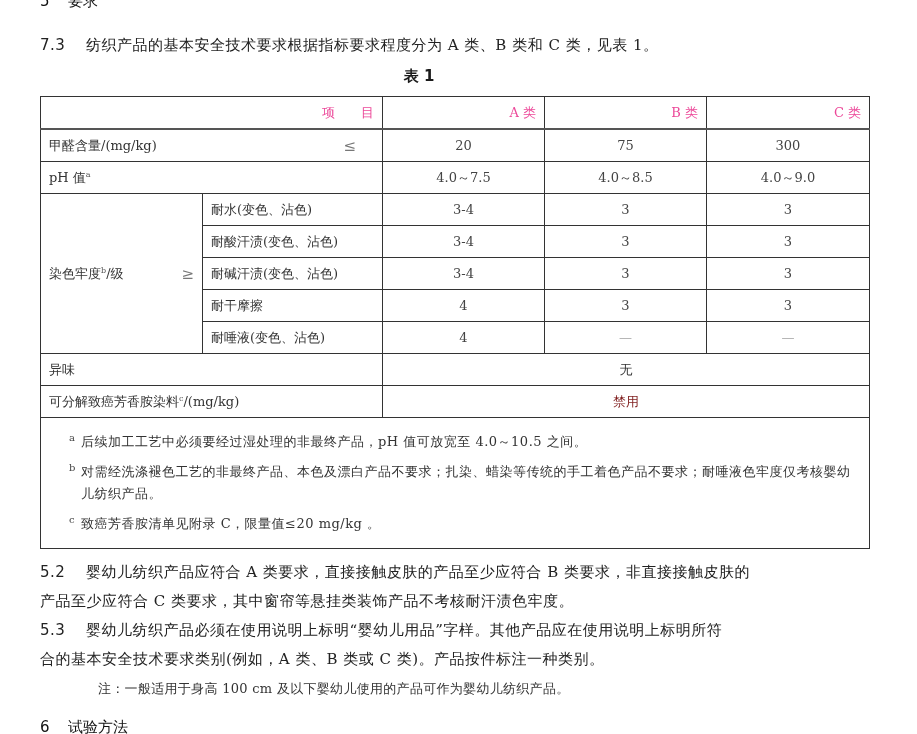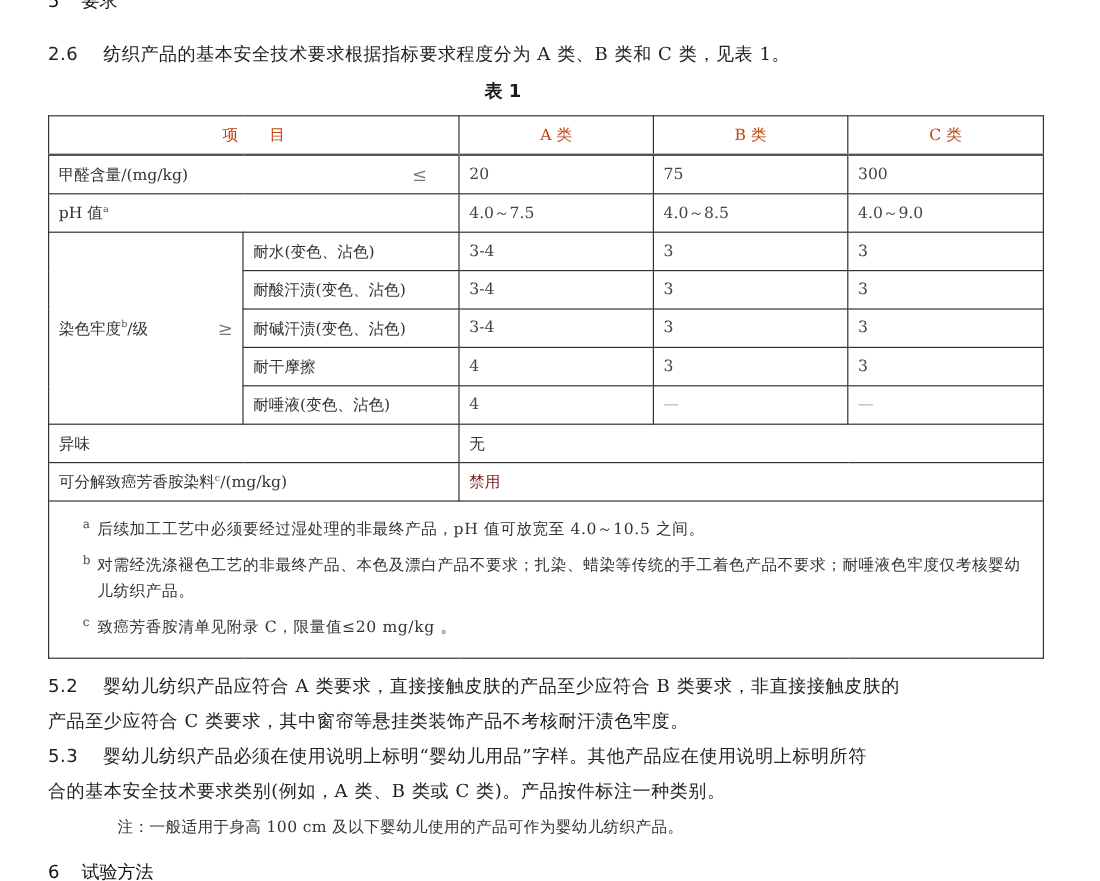--- a/index.html
+++ b/index.html
@@ -18,40 +18,40 @@
   #spec-table {
     position: absolute; left: 40px; top: 96px;
     width: 829px; border-collapse: collapse; table-layout: fixed;
     border: 1.6px solid #222;
     font-size: 13px; color: #444;
   }
   #spec-table td, #spec-table th {
     border: 1px solid #333; padding: 0 8px; height: 31px; font-weight: normal;
     white-space: nowrap;
   }
-  #spec-table th { text-align: center; color:#c2410c; }
-  #spec-table td.c { }
+  #spec-table th { text-align: right; color:#ec4899; }
+  #spec-table td.c { text-align: center; }
   #spec-table td.l { text-align: left; color:#333; }
   #spec-table tr.hdr th { border-bottom: 2px solid #555; }
   .cmp { float: right; color:#777; font-size: 15px; }
   sup.fn { font-size: 8px; vertical-align: super; color:#555; }
   td.notes { padding: 10px 8px 10px 40px !important; height: auto !important; white-space: normal !important; vertical-align: top; }
   .note { position: relative; font-size: 13px; color:#333; line-height: 22px; margin: 3px 0; letter-spacing: 0.5px; }
   .note .mark { position: absolute; left: -12px; top: -4px; font-size: 10px; color:#444; }
   .note-small { font-size: 13px; color:#333; letter-spacing: 0.3px; }
 </style>
 </head>
 <body>
 
 <div class="abs heading" style="left:40px; top:-8px;">
   <span class="num">5</span><span>要求</span>
 </div>
 
 <div class="abs para" style="left:40px; top:36px;">
-  <span class="num">2.6</span><span>纺织产品的基本安全技术要求根据指标要求程度分为 A 类、B 类和 C 类，见表 1。</span>
+  <span class="num">7.3</span><span>纺织产品的基本安全技术要求根据指标要求程度分为 A 类、B 类和 C 类，见表 1。</span>
 </div>
 
 <div class="abs table-title" style="left:0; width:838px; text-align:center; top:67px;">表 1</div>
 
 <table id="spec-table">
   <colgroup>
     <col style="width:162px">
       <col style="width:180px">
       <col style="width:162px">
       <col style="width:162px">

